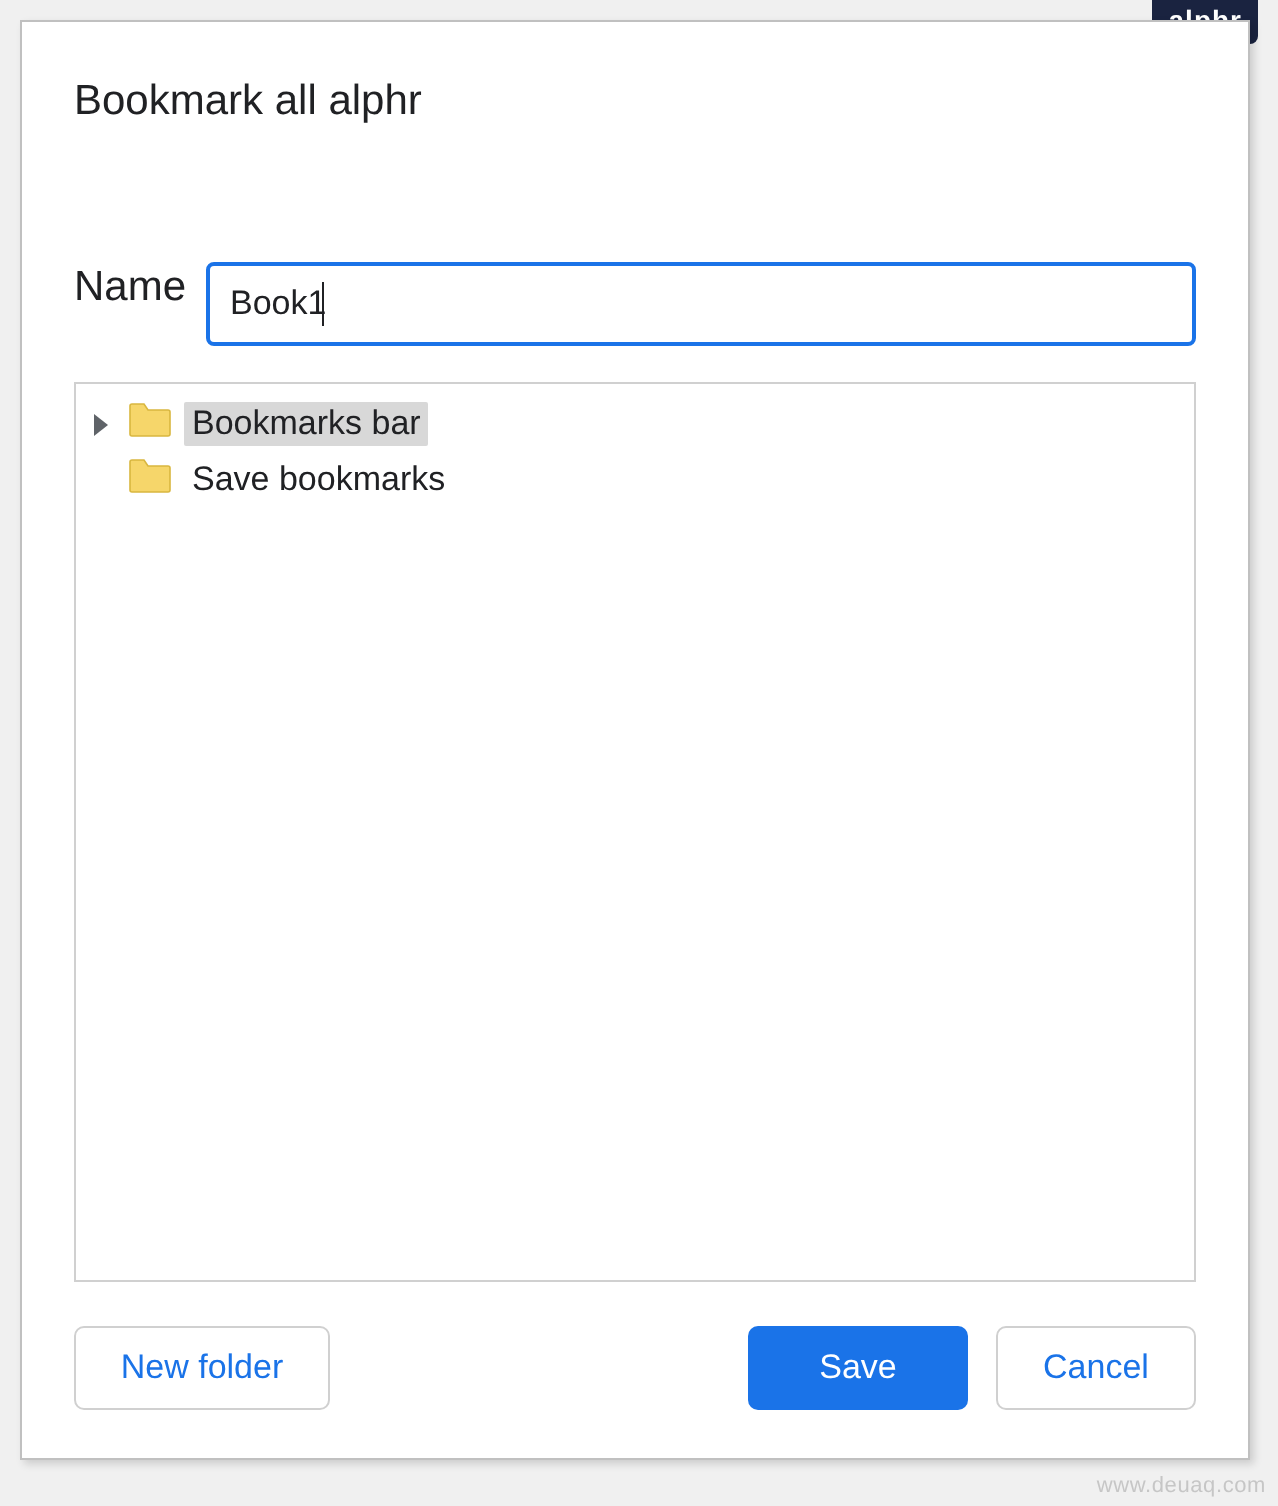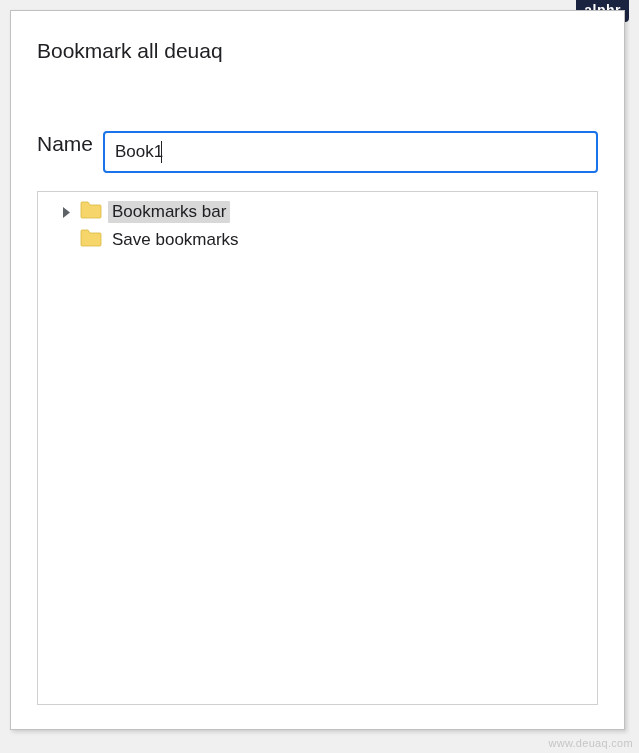--- a/index.html
+++ b/index.html
@@ -78,21 +78,21 @@
       left: 58px;
       top: 10px;
       width: 1px;
       height: 22px;
       background: #202124;
     }
     .tree {
       flex: 1;
       border: 1px solid #d0d0d0;
       background: #ffffff;
-      padding: 6px 20px;
+      padding: 6px 4px;
       overflow: auto;
     }
     .tree-row {
       display: flex;
       align-items: center;
       height: 28px;
       gap: 6px;
       font-size: 17px;
       color: #202124;
     }
@@ -167,21 +167,21 @@
       letter-spacing: 0.3px;
     }
   </style>
 </head>
 <body>
 
 <div class="badge">alphr</div>
 
 <div class="dialog">
 
-  <div class="title">Bookmark all deuaq</div>
+  <div class="title">Bookmark all alphr</div>
 
   <div class="name-row">
     <div class="name-label">Name</div>
     <div class="name-input-wrap">
       <input class="name-input" type="text" value="Book1" style="">
       <div class="caret"></div>
     </div>
   </div>
 
   <div class="tree">
@@ -204,16 +204,22 @@
       <span>
         <svg class="folder-icon" viewBox="0 0 22 18">
           <path d="M1 3 L1 16 Q1 17 2 17 L20 17 Q21 17 21 16 L21 5 Q21 4 20 4 L10 4 L8 1 L2 1 Q1 1 1 2 Z" fill="#f6d66a" stroke="#d9b73f" stroke-width="0.8"></path>
         </svg>
       </span>
       <span class="row-label">Save bookmarks</span>
     </div>
 
   </div>
 
+  <div class="button-row">
+    <button class="btn btn-newfolder">New folder</button>
+    <div class="spacer-flex"></div>
+    <button class="btn btn-save">Save</button>
+    <button class="btn btn-cancel">Cancel</button>
+  </div>
 
 </div>
 
 <div class="watermark">www.deuaq.com</div>
 
 </body></html>

